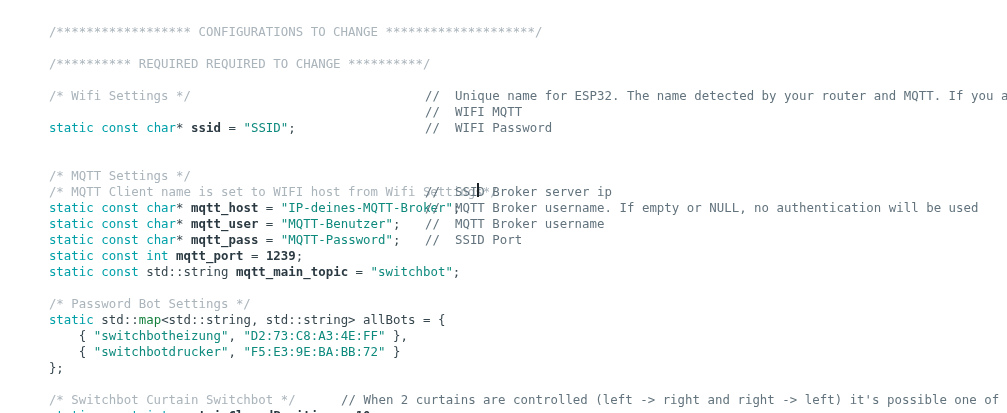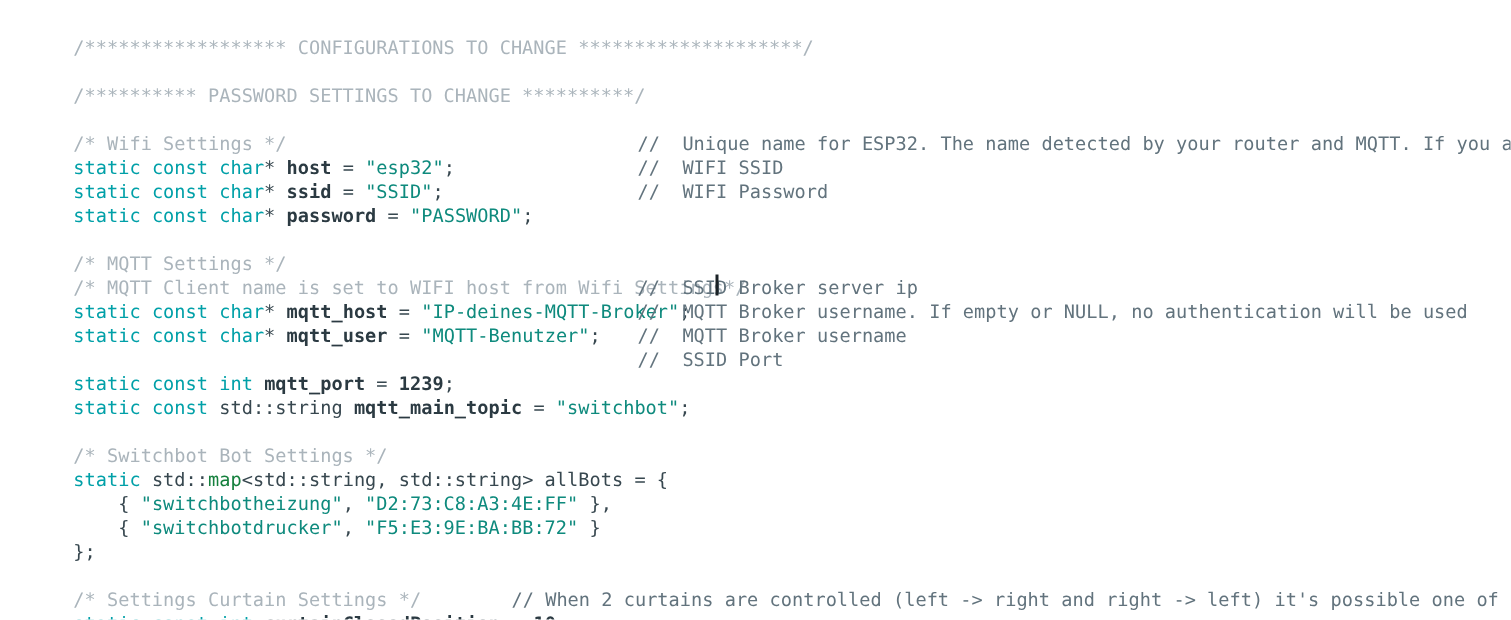--- a/index.html
+++ b/index.html
@@ -79,41 +79,39 @@
 <div id="editor">
   <div class="code-area">
 
     <div class="line">
       <span class="cmt">/****************** CONFIGURATIONS TO CHANGE ********************/</span>
     </div>
 
     <div class="line">&nbsp;</div>
 
     <div class="line">
-      <span class="cmt">/********** PASSWORD SETTINGS TO CHANGE **********/</span>
+      <span class="cmt">/********** REQUIRED REQUIRED TO CHANGE **********/</span>
     </div>
 
     <div class="line">&nbsp;</div>
 
     <div class="line">
       <span class="cmt">/* Wifi Settings */</span>
     </div>
 
     <div class="line">
-      <span class="code"><span class="kw">static</span> <span class="kw">const</span> <span class="kw">char</span><span class="punct">*</span> <span class="ident">host</span><span class="plain"> = </span><span class="str">"esp32"</span><span class="punct">;</span></span>
       <span class="tail">//  Unique name for ESP32. The name detected by your router and MQTT. If you are usi</span>
     </div>
 
     <div class="line">
       <span class="code"><span class="kw">static</span> <span class="kw">const</span> <span class="kw">char</span><span class="punct">*</span> <span class="ident">ssid</span><span class="plain"> = </span><span class="str">"SSID"</span><span class="punct">;</span></span>
-      <span class="tail">//  WIFI SSID</span>
+      <span class="tail">//  WIFI MQTT</span>
     </div>
 
     <div class="line">
-      <span class="code"><span class="kw">static</span> <span class="kw">const</span> <span class="kw">char</span><span class="punct">*</span> <span class="ident">password</span><span class="plain"> = </span><span class="str">"PASSWORD"</span><span class="punct">;</span></span>
       <span class="tail">//  WIFI Password</span>
     </div>
 
     <div class="line">&nbsp;</div>
 
     <div class="line">
       <span class="cmt">/* MQTT Settings */</span>
     </div>
 
     <div class="line">
@@ -124,36 +122,37 @@
       <span class="code"><span class="kw">static</span> <span class="kw">const</span> <span class="kw">char</span><span class="punct">*</span> <span class="ident">mqtt_host</span><span class="plain"> = </span><span class="str">"IP-deines-MQTT-Broker"</span><span class="punct">;</span></span>
       <span class="tail">//  SSID Broker server ip</span>
     </div>
 
     <div class="line">
       <span class="code"><span class="kw">static</span> <span class="kw">const</span> <span class="kw">char</span><span class="punct">*</span> <span class="ident">mqtt_user</span><span class="plain"> = </span><span class="str">"MQTT-Benutzer"</span><span class="punct">;</span></span>
       <span class="tail">//  MQTT Broker username. If empty or NULL, no authentication will be used</span>
     </div>
 
     <div class="line">
+      <span class="code"><span class="kw">static</span> <span class="kw">const</span> <span class="kw">char</span><span class="punct">*</span> <span class="ident">mqtt_pass</span><span class="plain"> = </span><span class="str">"MQTT-Password"</span><span class="punct">;</span></span>
       <span class="tail">//  MQTT Broker username</span>
     </div>
 
     <div class="line">
       <span class="code"><span class="kw">static</span> <span class="kw">const</span> <span class="kw">int</span> <span class="ident">mqtt_port</span><span class="plain"> = </span><span class="num">1239</span><span class="punct">;</span></span>
       <span class="tail">//  SSID Port</span>
     </div>
 
     <div class="line">
       <span class="code"><span class="kw">static</span> <span class="kw">const</span> <span class="type">std::string</span> <span class="ident">mqtt_main_topic</span><span class="plain"> = </span><span class="str">"switchbot"</span><span class="punct">;</span></span>
     </div>
 
     <div class="line">&nbsp;</div>
 
     <div class="line">
-      <span class="cmt">/* Switchbot Bot Settings */</span>
+      <span class="cmt">/* Password Bot Settings */</span>
     </div>
 
     <div class="line">
       <span class="code"><span class="kw">static</span> <span class="type">std::</span><span class="maptype">map</span><span class="type">&lt;std::string, std::string&gt; allBots = {</span></span>
     </div>
 
     <div class="line">
       <span class="code"><span class="punct">    { </span><span class="str">"switchbotheizung"</span><span class="punct">, </span><span class="str">"D2:73:C8:A3:4E:FF"</span><span class="punct"> },</span></span>
     </div>
 
@@ -161,21 +160,21 @@
       <span class="code"><span class="punct">    { </span><span class="str">"switchbotdrucker"</span><span class="punct">, </span><span class="str">"F5:E3:9E:BA:BB:72"</span><span class="punct"> }</span></span>
     </div>
 
     <div class="line">
       <span class="punct">};</span>
     </div>
 
     <div class="line">&nbsp;</div>
 
     <div class="line">
-      <span class="cmt">/* Settings Curtain Settings */</span>
+      <span class="cmt">/* Switchbot Curtain Switchbot */</span>
     </div>
 
     <div class="line">
       <span class="code"><span class="kw">static</span> <span class="kw">const</span> <span class="kw">int</span> <span class="ident">curtainClosedPosition</span><span class="plain"> = </span><span class="num">10</span><span class="punct">;</span></span>
       <span class="tail wide">// When 2 curtains are controlled (left -&gt; right and right -&gt; left) it's possible one of the cu</span>
     </div>
 
   </div>
 
   <div id="caret" style="left: 477px; top: 183px; background: rgb(27, 34, 38);"></div>

